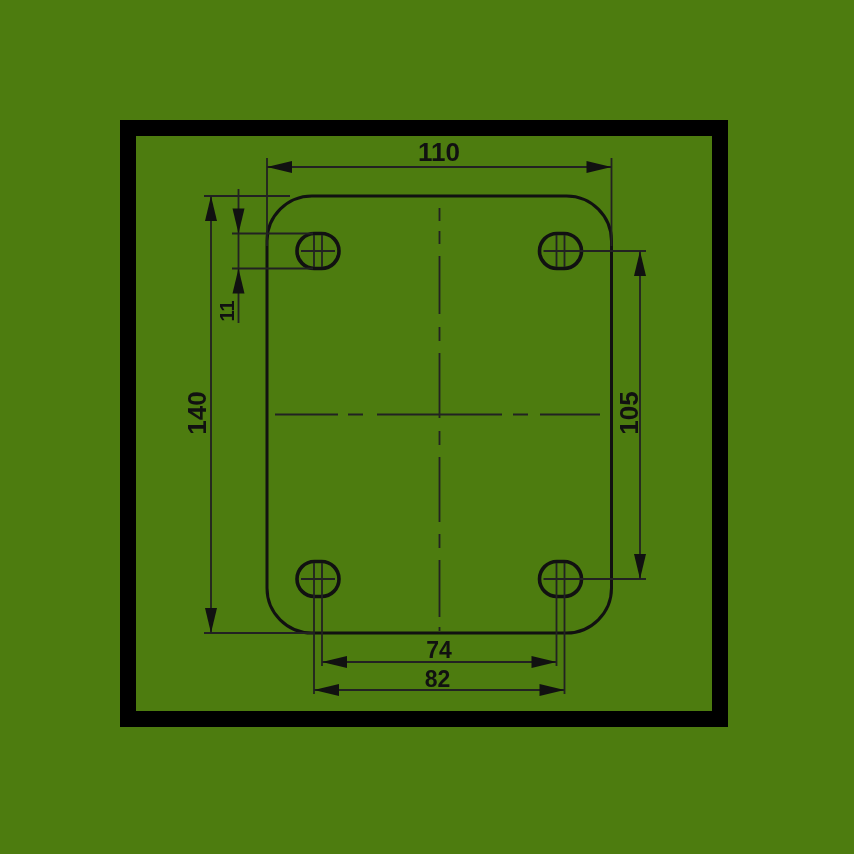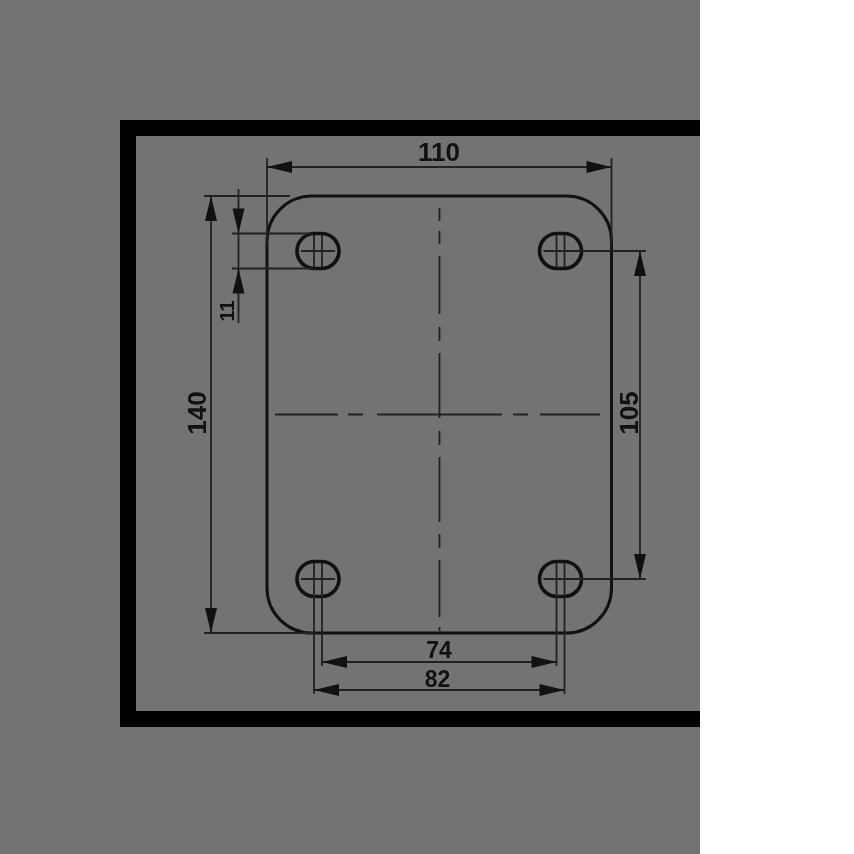--- a/index.html
+++ b/index.html
@@ -1,19 +1,19 @@
 <!DOCTYPE html>
 <html><head>
 <meta charset="utf-8">
 <style>
   html,body{margin:0;padding:0;background:#ffffff;}
   .canvas{
     position:relative;
-    width:700px;height:854px;
-    background:#737373;
+    width:854px;height:854px;
+    background:#4d7c0f;
     overflow:hidden;
     font-family:"Liberation Sans",sans-serif;
   }
   svg{display:block;}
   .frame{fill:none;stroke:#000000;stroke-width:16;}
   .outline{fill:none;stroke:#111111;stroke-width:3;}
   .hole{fill:none;stroke:#111111;stroke-width:3.6;}
   .thin{fill:none;stroke:#222222;stroke-width:1.8;}
   .arrow{fill:#111111;stroke:none;}
   .dim{

